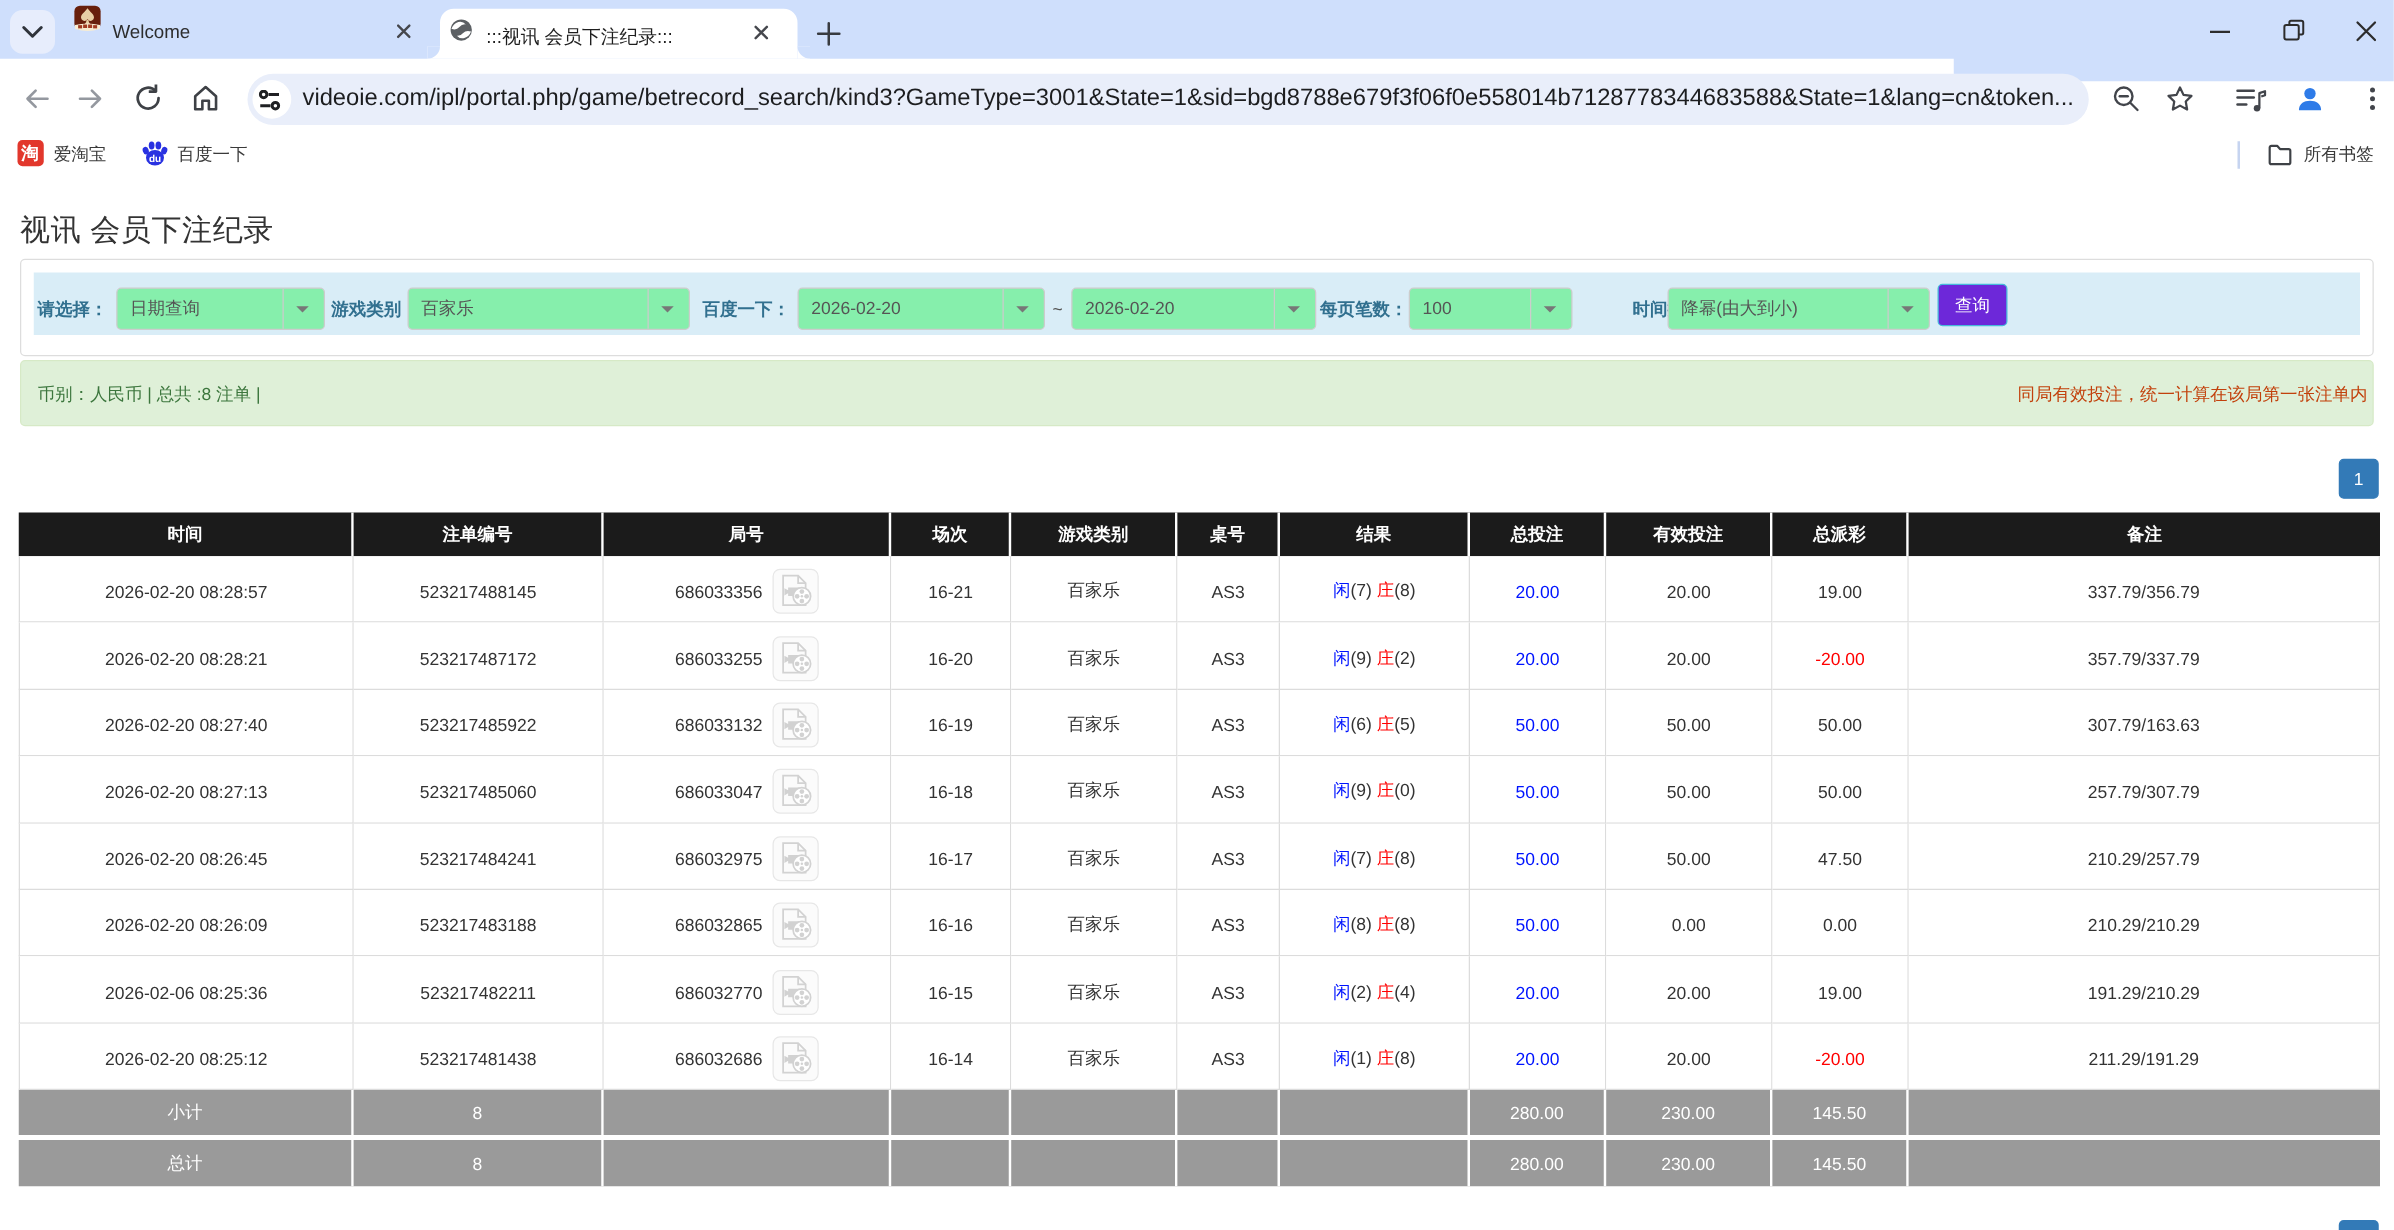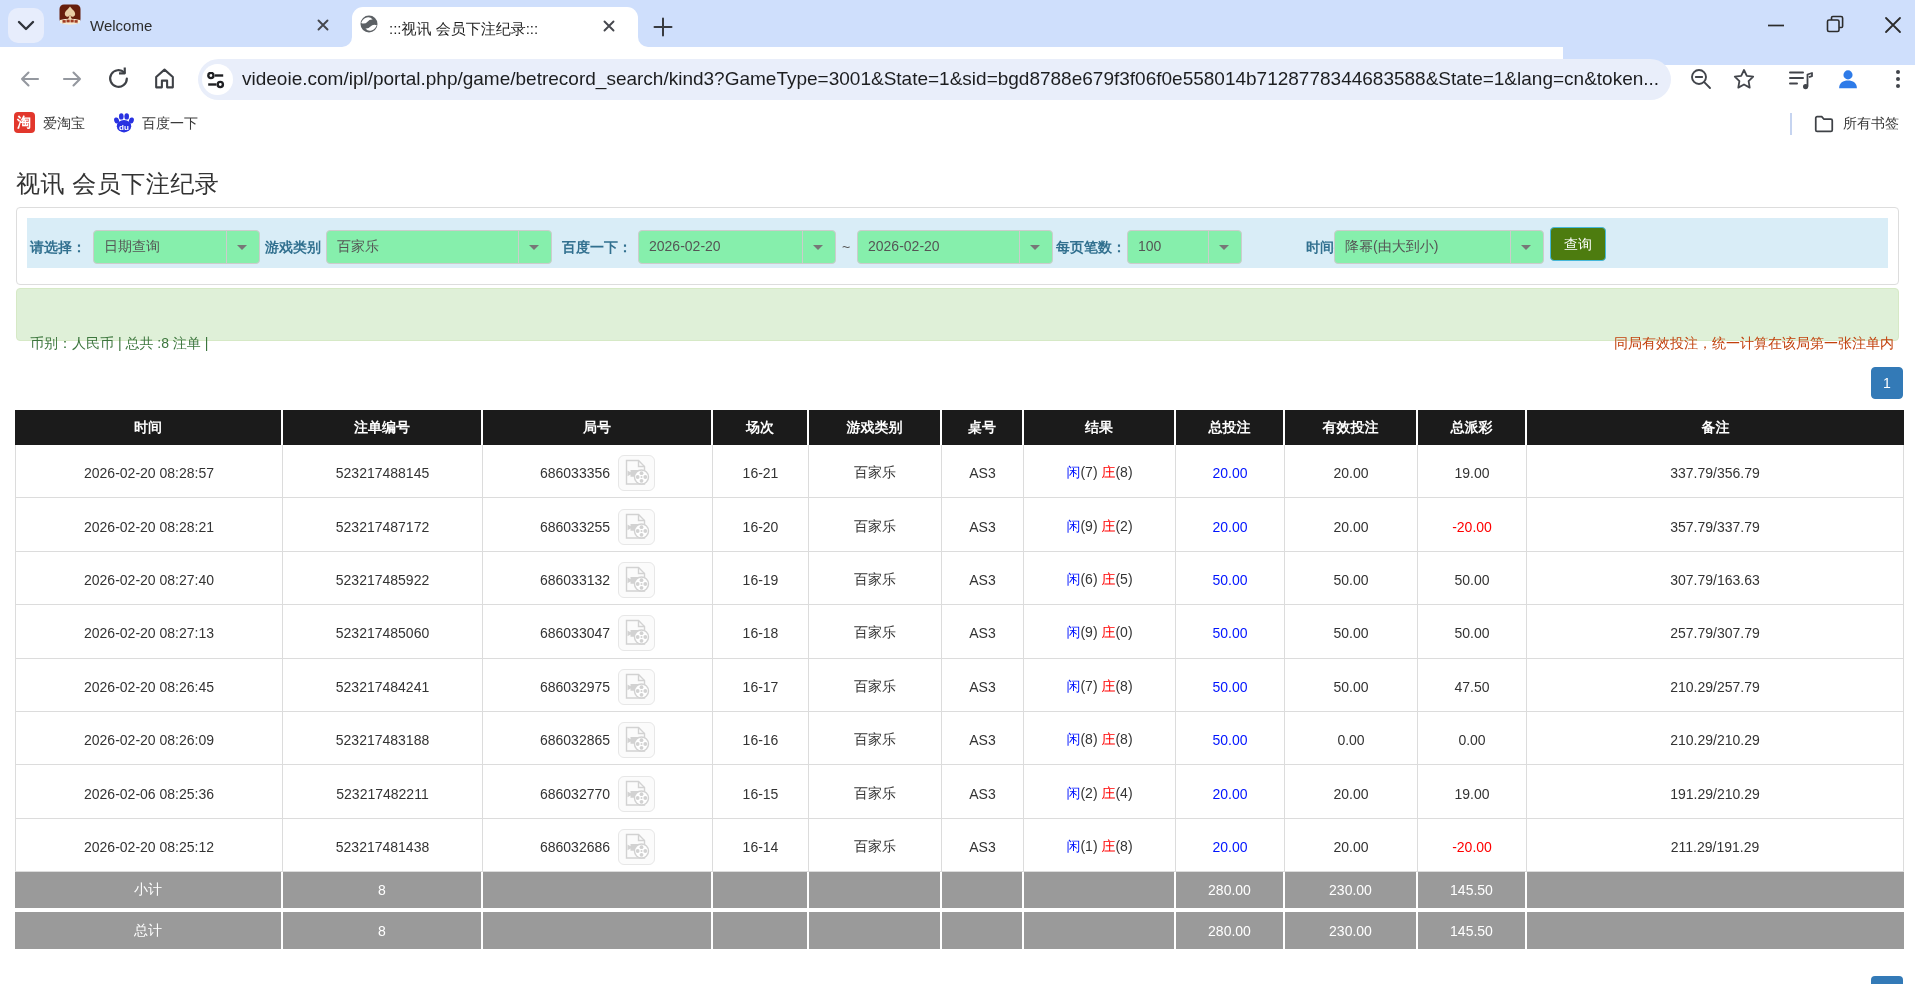--- a/index.html
+++ b/index.html
@@ -1,39 +1,39 @@
 <!DOCTYPE html>
 <html><head>
 <meta charset="utf-8">
 <style>
   * { margin:0; padding:0; box-sizing:border-box; }
   html,body { width:1915px; height:984px; overflow:hidden; background:#fff;
     font-family:"Liberation Sans", sans-serif; }
-  .abs { position:absolute;margin-top:28px; }
+  .abs { position:absolute; }
   
   #tabbar { position:absolute; left:0; top:0; width:1915px; height:65px; background:#cfdffc; }
   #chevbtn { position:absolute; left:8px; top:8px; width:36px; height:35px; border-radius:10px; background:#e7edfc; }
   .tabtxt { font-size:15px; color:#2d2d2d; }
   #tab1 { position:absolute; left:50px; top:0; width:286px; height:47px; }
   #atab { position:absolute; left:352px; top:7px; width:286px; height:40px; background:#fff; border-radius:11px 11px 0 0; }
   #toolbar { position:absolute; left:0; top:47px; width:1563px; height:63px; background:#fff; }
   #urlpill { position:absolute; left:198px; top:12px; width:1473px; height:41px; border-radius:21px; background:#e9eefa; }
   #urltext { position:absolute; left:44px; top:9px; font-size:19px; color:#1c1d1f; white-space:nowrap; }
   #bookbar { position:absolute; left:0; top:110px; width:1915px; height:36px; background:#fff; }
   
   #content { position:absolute; left:0; top:146px; width:1915px; height:838px; background:#fff; }
   h2.title { position:absolute; left:16px; top:22px; font-size:24px; font-weight:400; color:#333; letter-spacing:0.5px;}
   #panel { position:absolute; left:16px; top:61px; width:1883px; height:78px; border:1px solid #ddd; border-radius:4px; background:#fff; }
   #fbar { position:absolute; left:10px; top:10px; width:1861px; height:50px; background:#d9edf7; }
   .flabel { position:absolute; top:17px; font-size:14px; font-weight:700; color:#31708f; white-space:nowrap; }
   .combo { position:absolute; top:84px; height:34px; background:#86efac; border:1px solid #ccc; border-radius:4px; }
   .combo .ctext { position:absolute; left:10px; top:7px; font-size:14px; color:#555; white-space:nowrap; }
   .combo .csep { position:absolute; right:32px; top:0; width:1px; height:32px; background:#ccc; }
   .combo .caret { position:absolute; right:12px; top:14px; width:0; height:0; border-left:5px solid transparent; border-right:5px solid transparent; border-top:5px solid #777; }
-  #qbtn { position:absolute; left:1550px; top:81px; width:56px; height:34px; background:#4d7c0f; border:1px solid #46b8da; border-radius:4px; color:#fff; font-size:14px; text-align:center; line-height:32px; }
+  #qbtn { position:absolute; left:1550px; top:81px; width:56px; height:34px; background:#6d28d9; border:1px solid #46b8da; border-radius:4px; color:#fff; font-size:14px; text-align:center; line-height:32px; }
   #galert { position:absolute; left:16px; top:142px; width:1883px; height:53px; background:#dff0d8; border:1px solid #d6e9c6; border-radius:4px; }
   #pagetop { position:absolute; left:1871px; top:221px; width:32px; height:32px; background:#337ab7; border:1px solid #337ab7; border-radius:4px; color:#fff; font-size:14px; text-align:center; line-height:30px; }
   #pagebot { position:absolute; left:1871px; top:830px; width:32px; height:32px; background:#337ab7; border-radius:4px; color:#fff; font-size:14px; text-align:center; line-height:30px; }
   
   table { position:absolute; left:15px; top:264px; width:1888px; border-collapse:separate; border-spacing:0; table-layout:fixed; }
   th { background:#1b1b1b; color:#fff; font-size:14px; font-weight:700; height:35px; text-align:center; border-right:2px solid #fff; }
   th:last-child { border-right:none; }
   td { height:53.4px; font-size:14px; color:#333; text-align:center; padding-top:4px; border-right:1px solid #dcdcdc; border-bottom:1px solid #dcdcdc; background:#fff; }
   td:first-child { border-left:1px solid #dcdcdc; }
   tr.sub td { background:#9a9a9a; color:#fff; height:36px; padding-top:0; border-right:2px solid #fff; border-bottom:none; border-left:none; }
@@ -202,21 +202,21 @@
       <span class="csep"></span>
       <span class="caret"></span>
     </div>
   <span class="flabel" style="left:842px; top:93px; color:#555; font-weight:400;">~</span>
   <div class="combo" style="left:857px; width:196px;">
       <span class="ctext">2026-02-20</span>
       <span class="csep"></span>
       <span class="caret"></span>
     </div>
   <span class="flabel" style="left:1056px; top:93px;">每页笔数：</span>
-  <div class="combo" style="left:1127px; width:115px;">
+  <div class="combo" style="left:1127px; width:131px;">
       <span class="ctext">100</span>
       <span class="csep"></span>
       <span class="caret"></span>
     </div>
   <span class="flabel" style="left:1262px; top:93px;margin-left:44px;">时间排序：</span>
   <div class="combo" style="left:1334px; width:210px;">
       <span class="ctext">降幂(由大到小)</span>
       <span class="csep"></span>
       <span class="caret"></span>
     </div>

